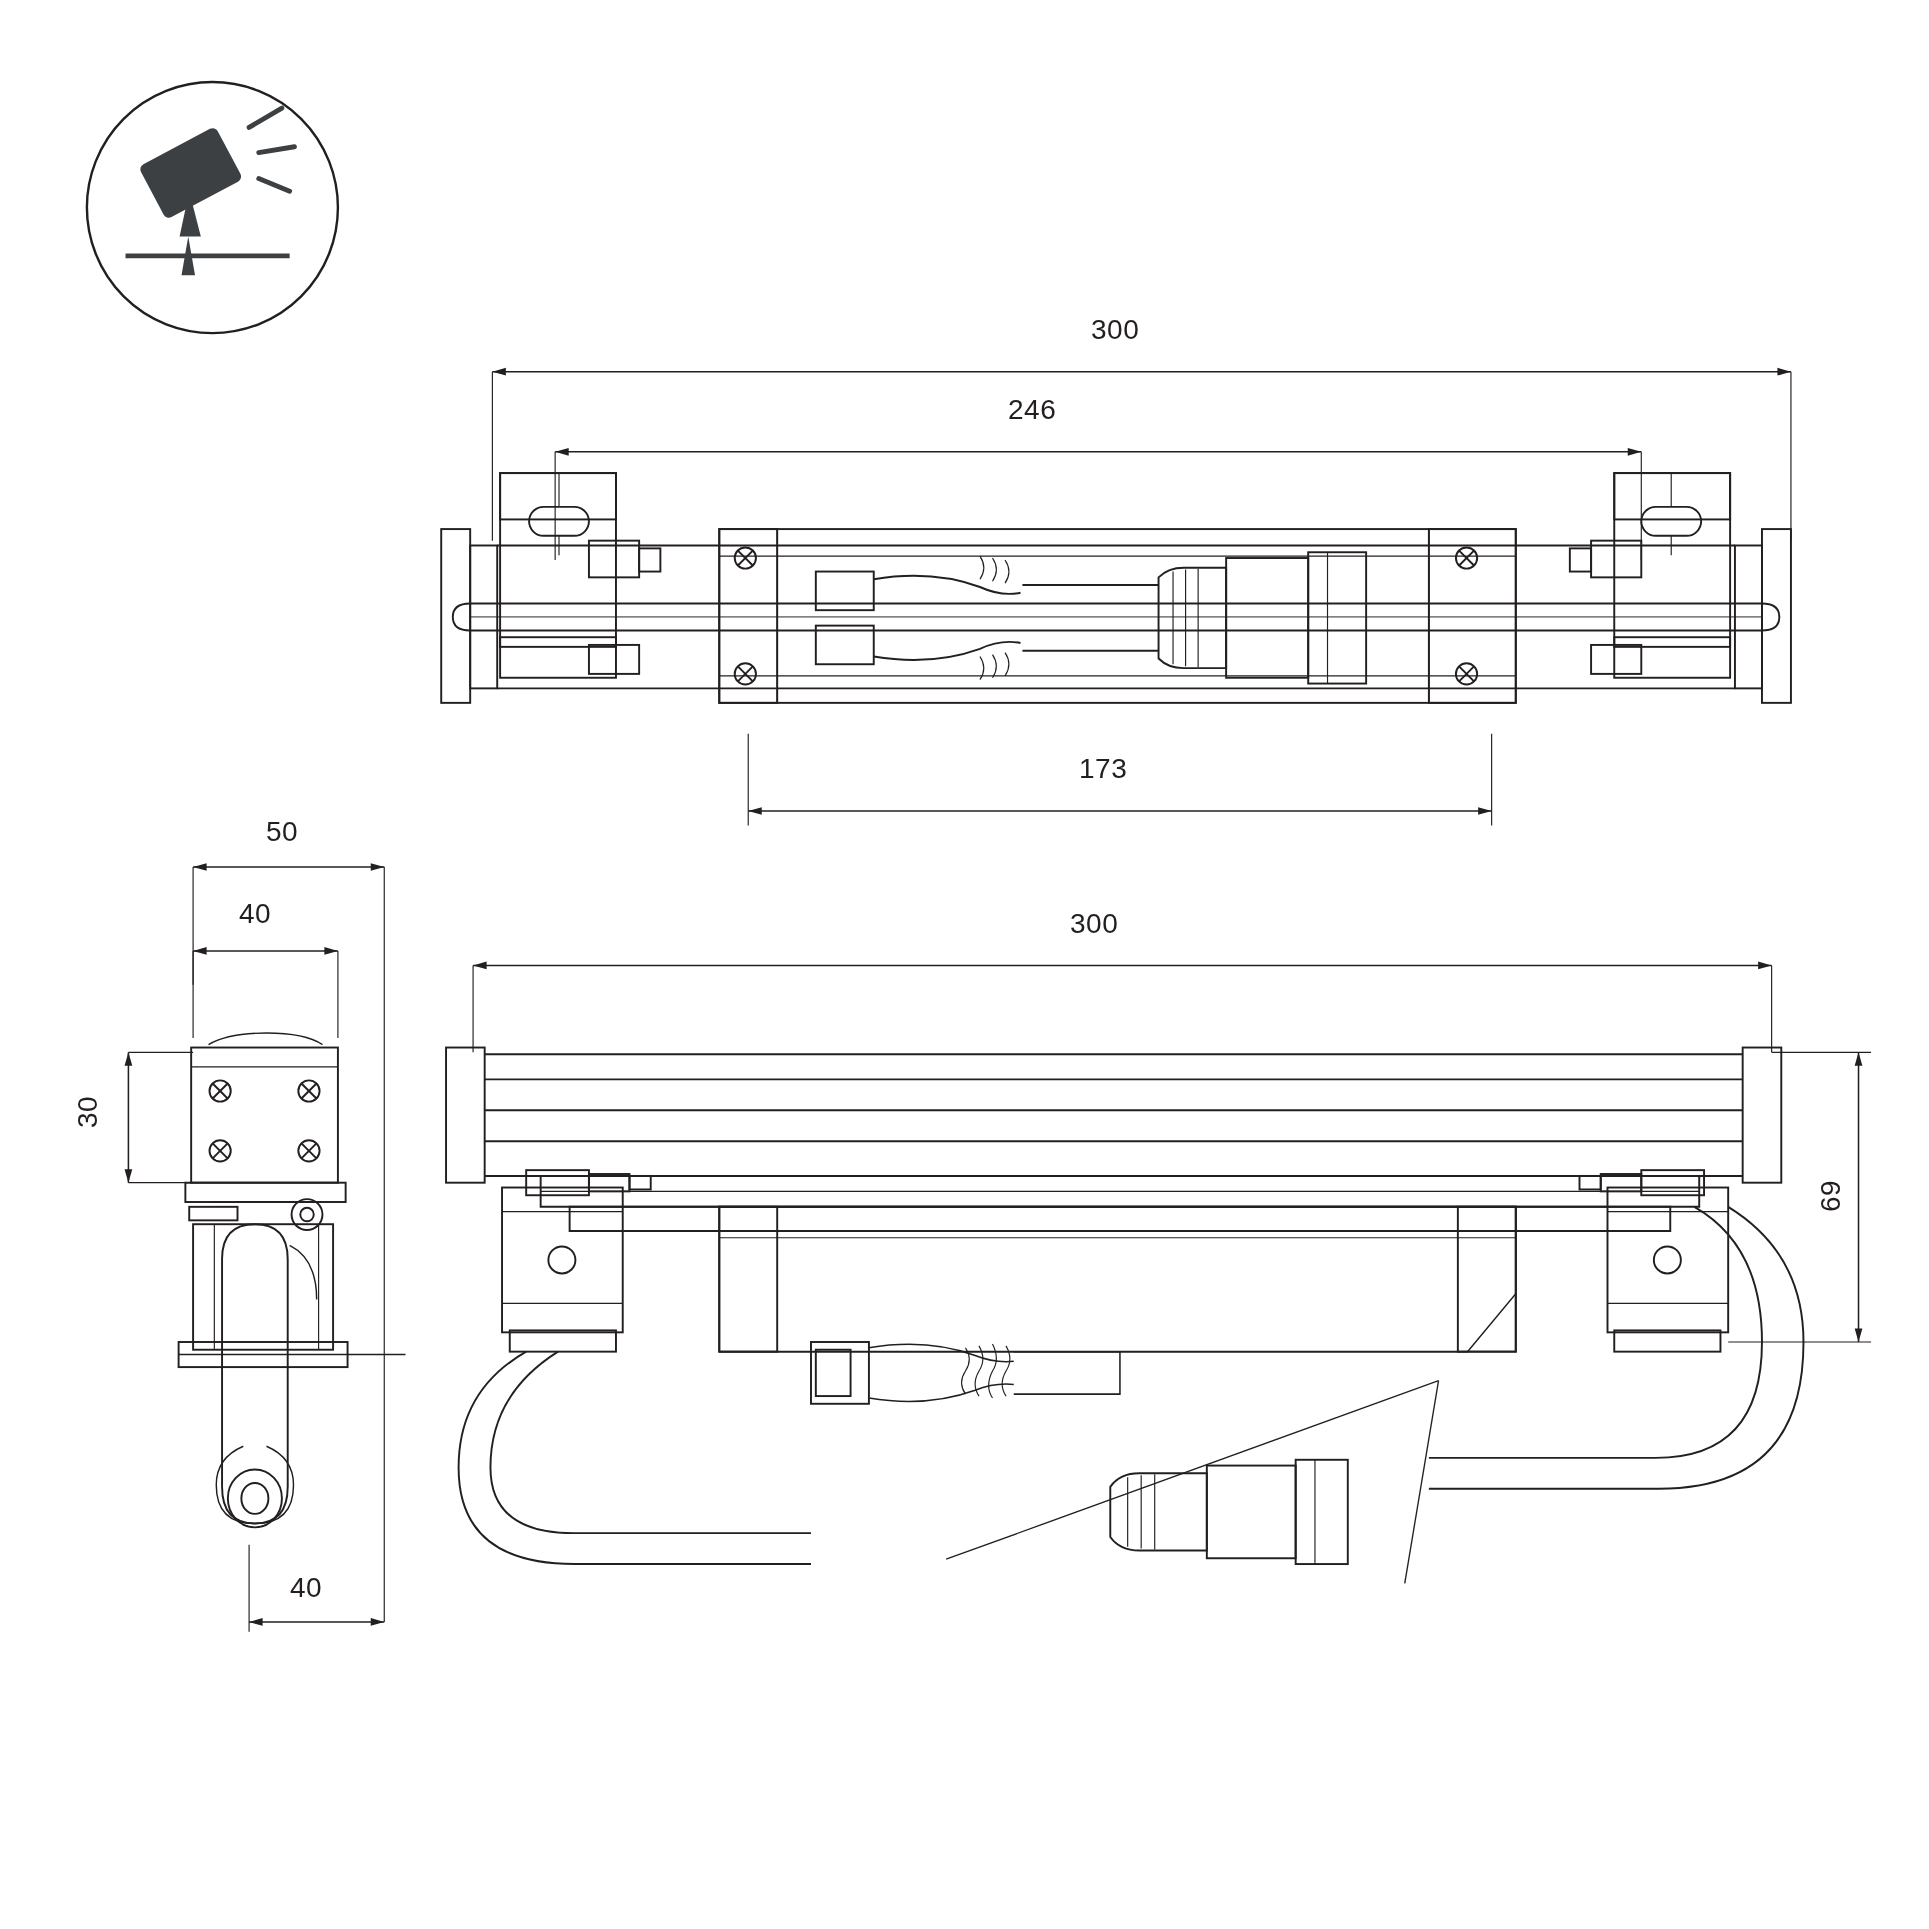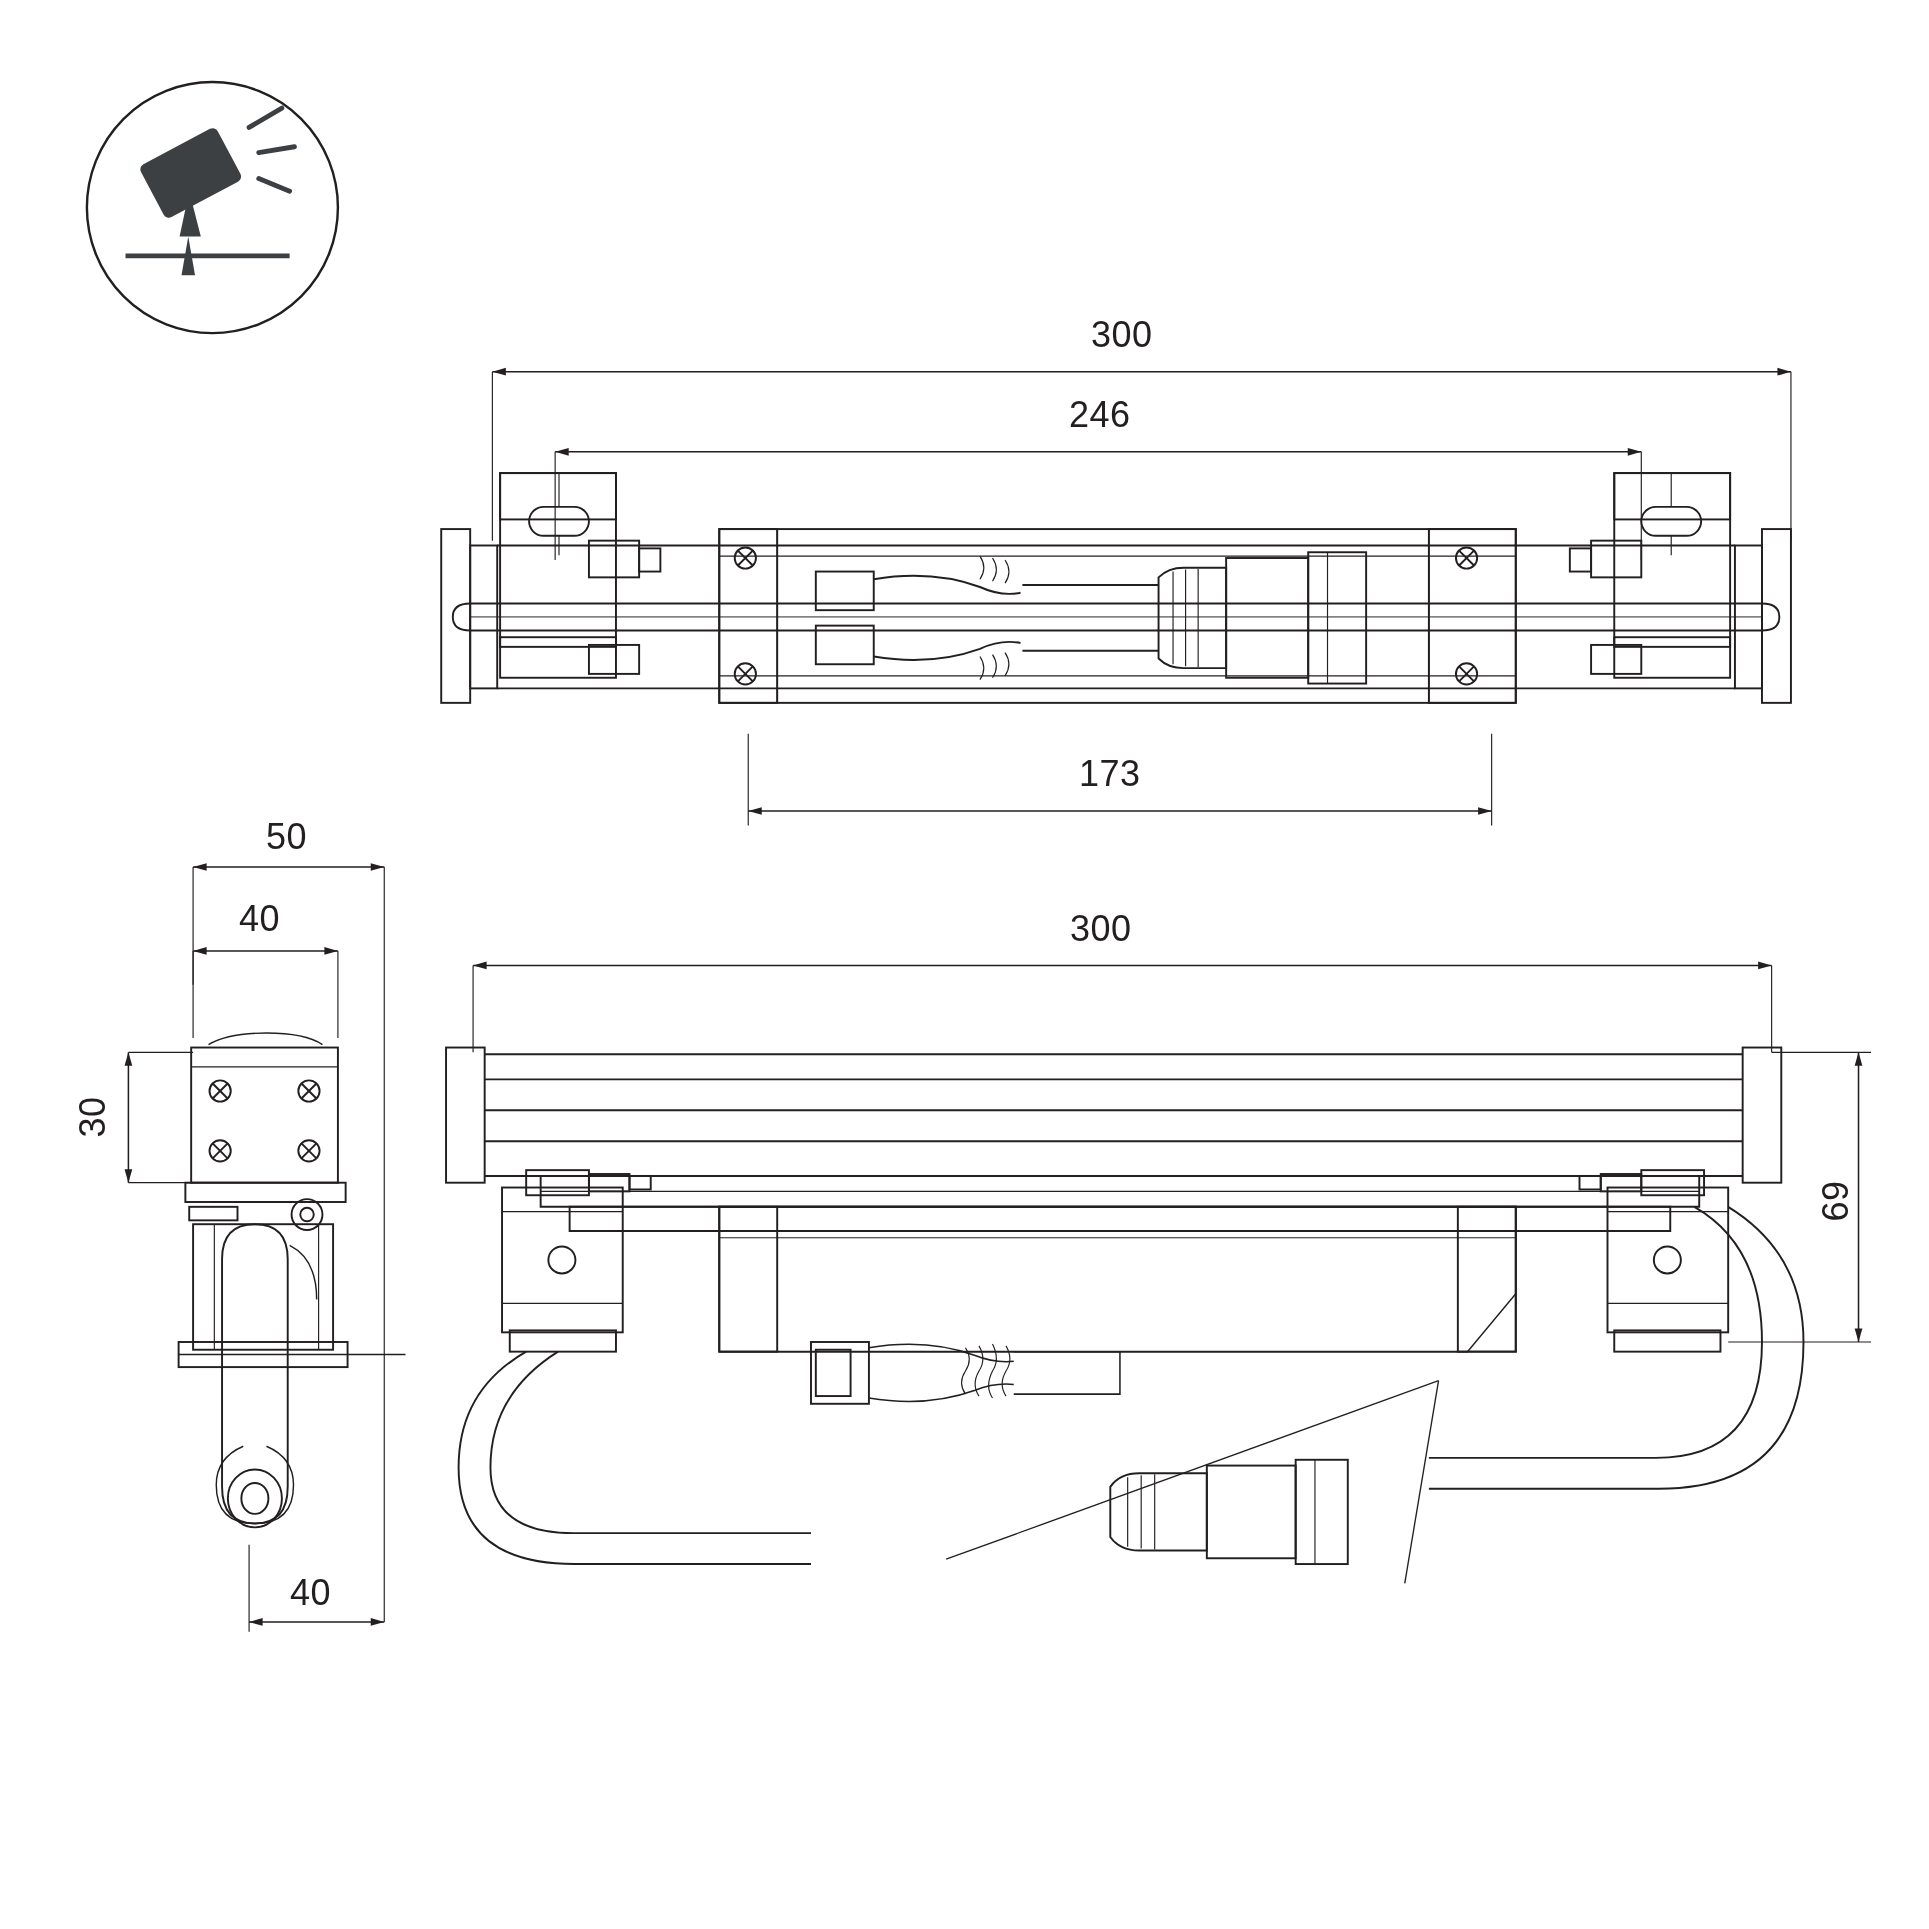--- a/index.html
+++ b/index.html
@@ -23,21 +23,21 @@
   }
   svg.drawing {
     position: absolute;
     left: 0; top: 0;
     width: 1929px;
     height: 1929px;
   }
   .dim-label {
     position: absolute;
     font-family: "Liberation Sans", sans-serif;
-    font-size: 36px;
+    font-size: 28px;
     color: #231f20;
     letter-spacing: 0.5px;
     white-space: nowrap;
   }
   .note-label {
     position: absolute;
     font-family: "Liberation Sans", sans-serif;
     font-size: 36px;
     color: #231f20;
     white-space: nowrap;
@@ -284,21 +284,21 @@
       <rect x="1342" y="1512" width="54" height="108"></rect>
       <line x1="1362" y1="1512" x2="1362" y2="1620" stroke-width="1.2"></line>
 
       <line x1="980" y1="1615" x2="1490" y2="1430" stroke-width="1.4"></line>
       <line x1="1490" y1="1430" x2="1455" y2="1640" stroke-width="1.4"></line>
     </g>
   </svg>
 
   <div class="dim-label" style="left:1091px; top:314px;">300</div>
 
-  <div class="dim-label" style="left:1069px; top:394px;">246</div>
+  <div class="dim-label" style="left:1008px; top:394px;">246</div>
 
   <div class="dim-label" style="left:1079px; top:753px;">173</div>
 
   <div class="dim-label" style="left:266px; top:816px;">50</div>
 
   <div class="dim-label" style="left:239px; top:898px;">40</div>
 
   <div class="dim-label vert" style="left:72px; top:1096px;">30</div>
 
   <div class="dim-label" style="left:290px; top:1572px;">40</div>

